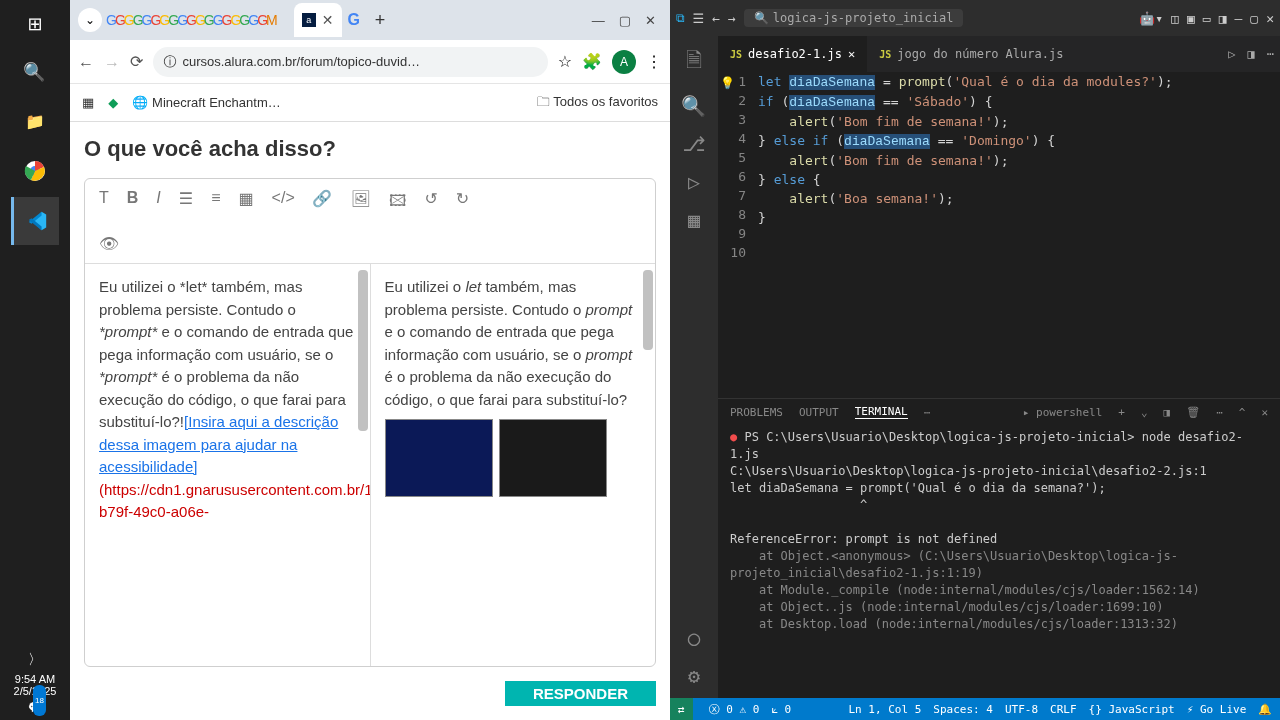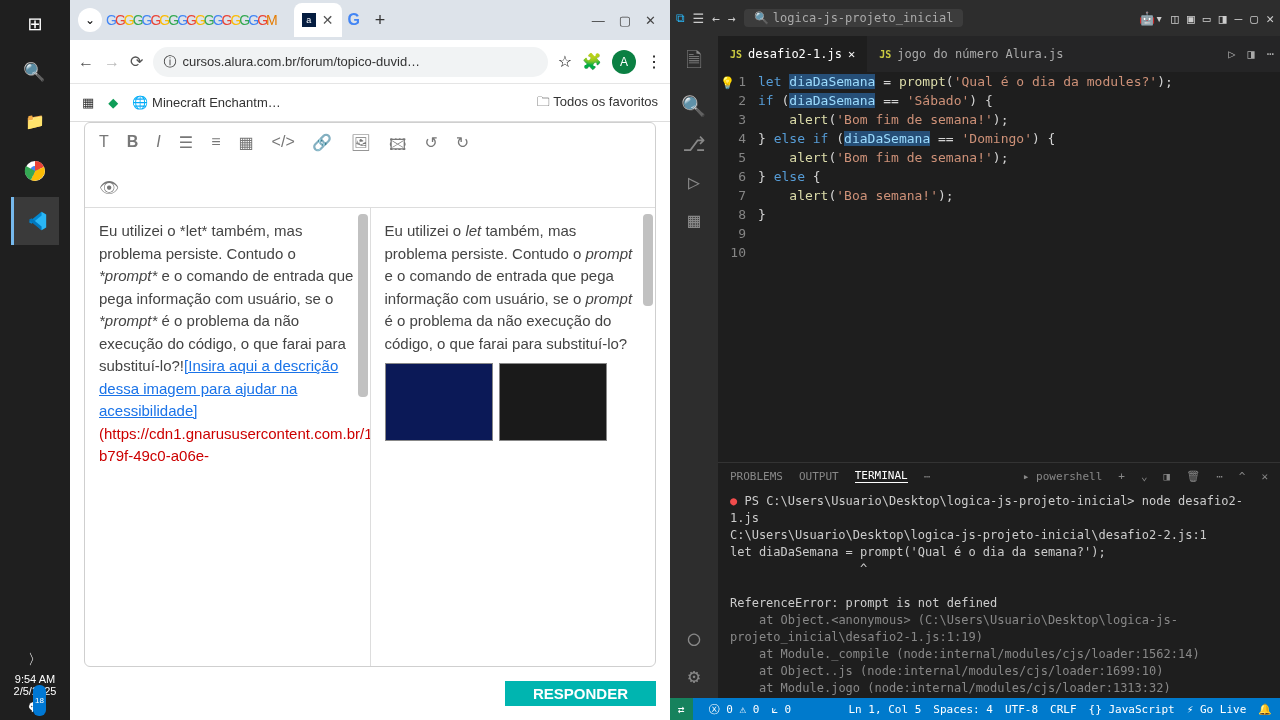--- a/index.html
+++ b/index.html
@@ -61,26 +61,26 @@
 .vs-tab .js { color: #cbcb41; font-weight: bold; font-size: 10px; }
 .vs-tabs .spacer { flex: 1; }
 .vs-tabs .icon { padding: 0 6px; color: #aaa; }
 .vs-breadcrumb { font-size: 11px; padding: 4px 14px; color: #aaa; background: #1e1e1e; }
 .vs-editor { flex: 1; display: flex; background: #1e1e1e; font-size: 13px; line-height: 19px; position: relative; }
 .gutter { width: 40px; text-align: right; color: #858585; padding-right: 12px; }
 .code { flex: 1; white-space: pre; }
 .hint { position: absolute; left: 2px; top: 2px; font-size: 12px; }
 .code .kw { color: #569cd6; }
 .code .var { color: #9cdcfe; }
-.code .sel { background: #264f78; }
+.code .sel { background: #264f78; font-family: Liberation Mono, monospace; }
 .code .fn { color: #dcdcaa; }
 .code .str { color: #ce9178; }
 .code .op { color: #d4d4d4; }
 
-.vs-panel { height: 236px; border-top: 1px solid #333; background: #1e1e1e; display: flex; flex-direction: column; }
+.vs-panel { height: 300px; border-top: 1px solid #333; background: #1e1e1e; display: flex; flex-direction: column; }
 .vs-panel-tabs { display: flex; align-items: center; gap: 16px; padding: 6px 12px; font-size: 11px; color: #888; }
 .vs-panel-tabs .ptab.active { color: #fff; border-bottom: 1px solid #fff; }
 .vs-panel-tabs .spacer { flex: 1; }
 .vs-term { flex: 1; padding: 4px 12px; font-size: 12px; line-height: 17px; white-space: pre-wrap; color: #ccc; overflow: hidden; }
 .vs-term .dim { color: #888; }
 .vs-status { height: 22px; background: #007acc; display: flex; align-items: center; font-size: 11px; color: #fff; padding: 0 8px; gap: 12px; }
 .vs-status .left-badge { background: #16825d; height: 22px; display: flex; align-items: center; padding: 0 8px; margin-left: -8px; margin-right: 4px; }
 .vs-status .spacer { flex: 1; }
 </style>
 </head>
@@ -151,20 +151,21 @@
     <span>⋮</span>
   </div>
   <div class="bookmarks">
     <span>▦</span>
     <span style="color:#0f9d58">◆</span>
     <span>🌐 <span>Minecraft Enchantm…</span></span>
     <span class="spacer"></span>
     <span>🗀 <span>Todos os favoritos</span></span>
   </div>
   <div class="page">
+    <h2>O que você acha disso?</h2>
     <div class="editor-box">
       <div class="toolbar">
         <span>T</span>
         <span><b>B</b></span>
         <span><i>I</i></span>
         <span>☰</span>
         <span>≡</span>
         <span>▦</span>
         <span>&lt;/&gt;</span>
         <span>🔗</span>
@@ -269,21 +270,21 @@
         </div>
         <div class="vs-term"><span style="color:#f14c4c">●</span> <span>PS C:\Users\Usuario\Desktop\logica-js-projeto-inicial&gt; node desafio2-1.js</span>
 <span>C:\Users\Usuario\Desktop\logica-js-projeto-inicial\desafio2-2.js:1</span>
 <span>let diaDaSemana = prompt('Qual é o dia da semana?');</span>
 <span>                  ^</span>
 
 <span>ReferenceError: prompt is not defined</span>
 <span class="dim">    at Object.&lt;anonymous&gt; (C:\Users\Usuario\Desktop\logica-js-projeto_inicial\desafio2-1.js:1:19)</span>
 <span class="dim">    at Module._compile (node:internal/modules/cjs/loader:1562:14)</span>
 <span class="dim">    at Object..js (node:internal/modules/cjs/loader:1699:10)</span>
-<span class="dim">    at Module.jogo (node:internal/modules/cjs/loader:1313:32)</span></div>
+<span class="dim">    at Desktop.load (node:internal/modules/cjs/loader:1313:32)</span></div>
       </div>
     </div>
   </div>
   <div class="vs-status">
     <span class="left-badge">⇄</span>
     <span>ⓧ <span>0</span> ⚠ <span>0</span></span>
     <span>⟀ <span>0</span></span>
     <span class="spacer"></span>
     <span>Ln 1, Col 5</span>
     <span>Spaces: 4</span>

